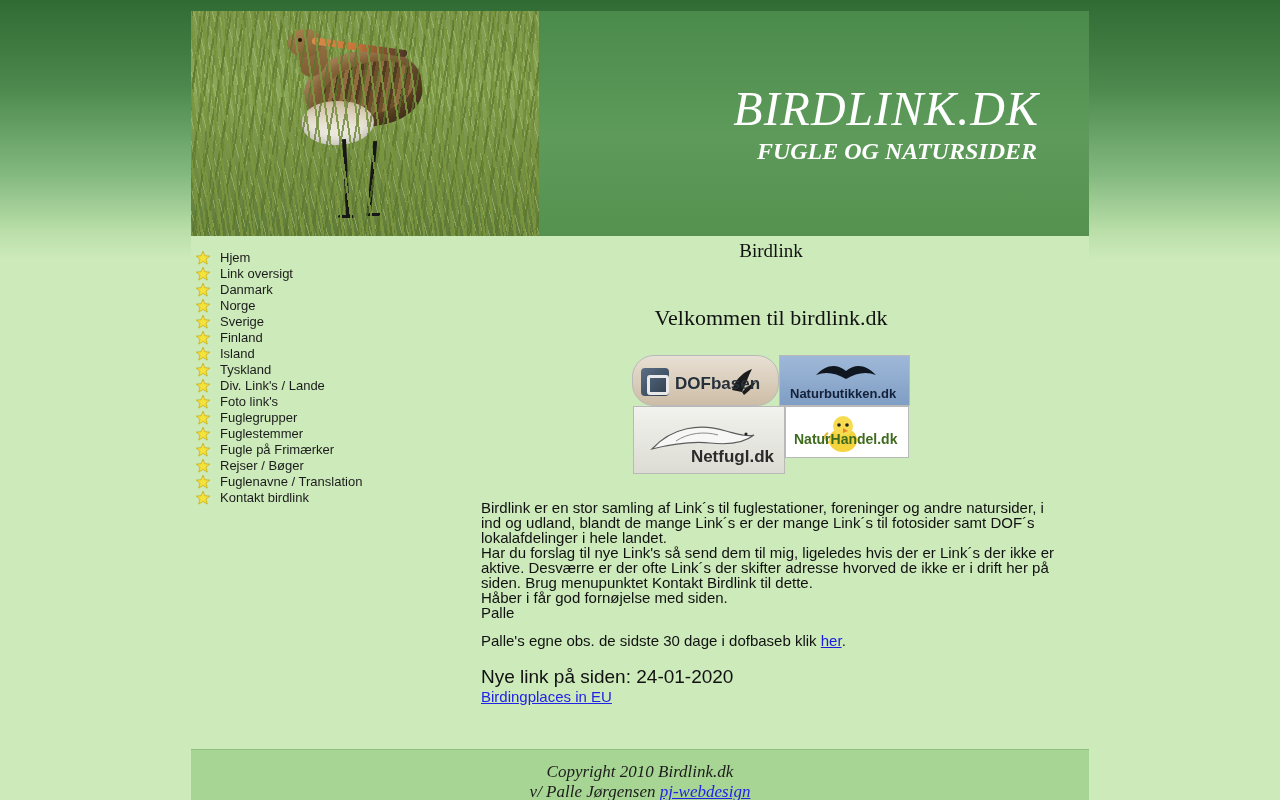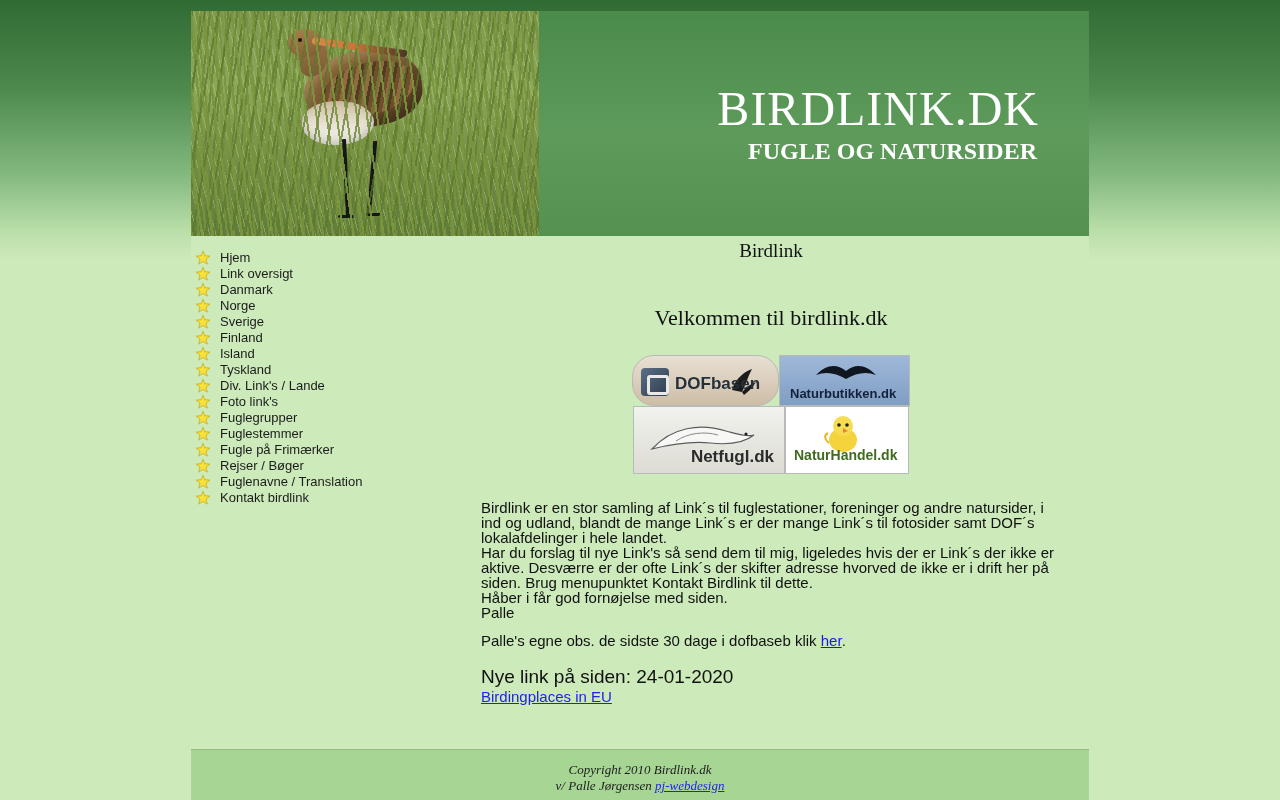--- a/index.html
+++ b/index.html
@@ -148,20 +148,21 @@
       repeating-linear-gradient(82deg, rgba(122,150,62,.9) 0 2px, rgba(0,0,0,0) 2px 10px),
       repeating-linear-gradient(100deg, rgba(90,118,42,.7) 0 2px, rgba(0,0,0,0) 2px 13px);
     pointer-events: none;
   }
   .header-titles {
     position: absolute;
     left: 348px;
     top: 0;
     right: 0;
     height: 225px;
+    font-style: italic;
   }
   .site-title {
     position: absolute;
     left: 0;
     right: 50px;
     top: 70px;
     text-align: right;
     font-family: "Liberation Serif", serif;
     font-size: 48px;
     color: #ffffff;
@@ -245,21 +246,21 @@
   }
   .banner {
     position: relative;
     overflow: hidden;
     border: 1px solid #b9b9b9;
     box-sizing: border-box;
   }
   .b-dof { width: 147px; height: 51px; background: linear-gradient(to bottom,#e8e0d4,#cdbda6); border-radius: 22px; }
   .b-natur { width: 131px; height: 51px; background: linear-gradient(to bottom,#9fb8d8,#7f9ec4); }
   .b-netfugl { width: 152px; height: 68px; background: linear-gradient(to bottom,#f2f2ee,#dcdcd4); }
-  .b-naturhandel { width: 124px; height: 68px; background: #ffffff; }
+  .b-naturhandel { width: 124px; height: 52px; background: #ffffff; }
   .banner-text {
     position: absolute;
     font-family: "Liberation Sans", sans-serif;
     font-weight: bold;
   }
   .dof-text { left: 42px; top: 18px; font-size: 17px; color: #25303b; }
   .dof-icon {
     position: absolute; left: 8px; top: 12px; width: 28px; height: 28px;
     border-radius: 4px;
     background: linear-gradient(135deg,#5b6f86,#2f3d4d);
@@ -302,21 +303,21 @@
   
   .footer {
     position: relative;
     width: 898px;
     height: 51px;
     background: #a7d694;
     border-top: 1px solid #8fc07c;
     text-align: center;
     font-family: "Liberation Serif", serif;
     font-style: italic;
-    font-size: 13px;
+    font-size: 17px;
     color: #1c1c1c;
     padding-top: 12px;
     box-sizing: border-box;
   }
   .footer a {
     color: #2222e8;
     text-decoration: underline;
     font-style: italic;
   }
 </style>

